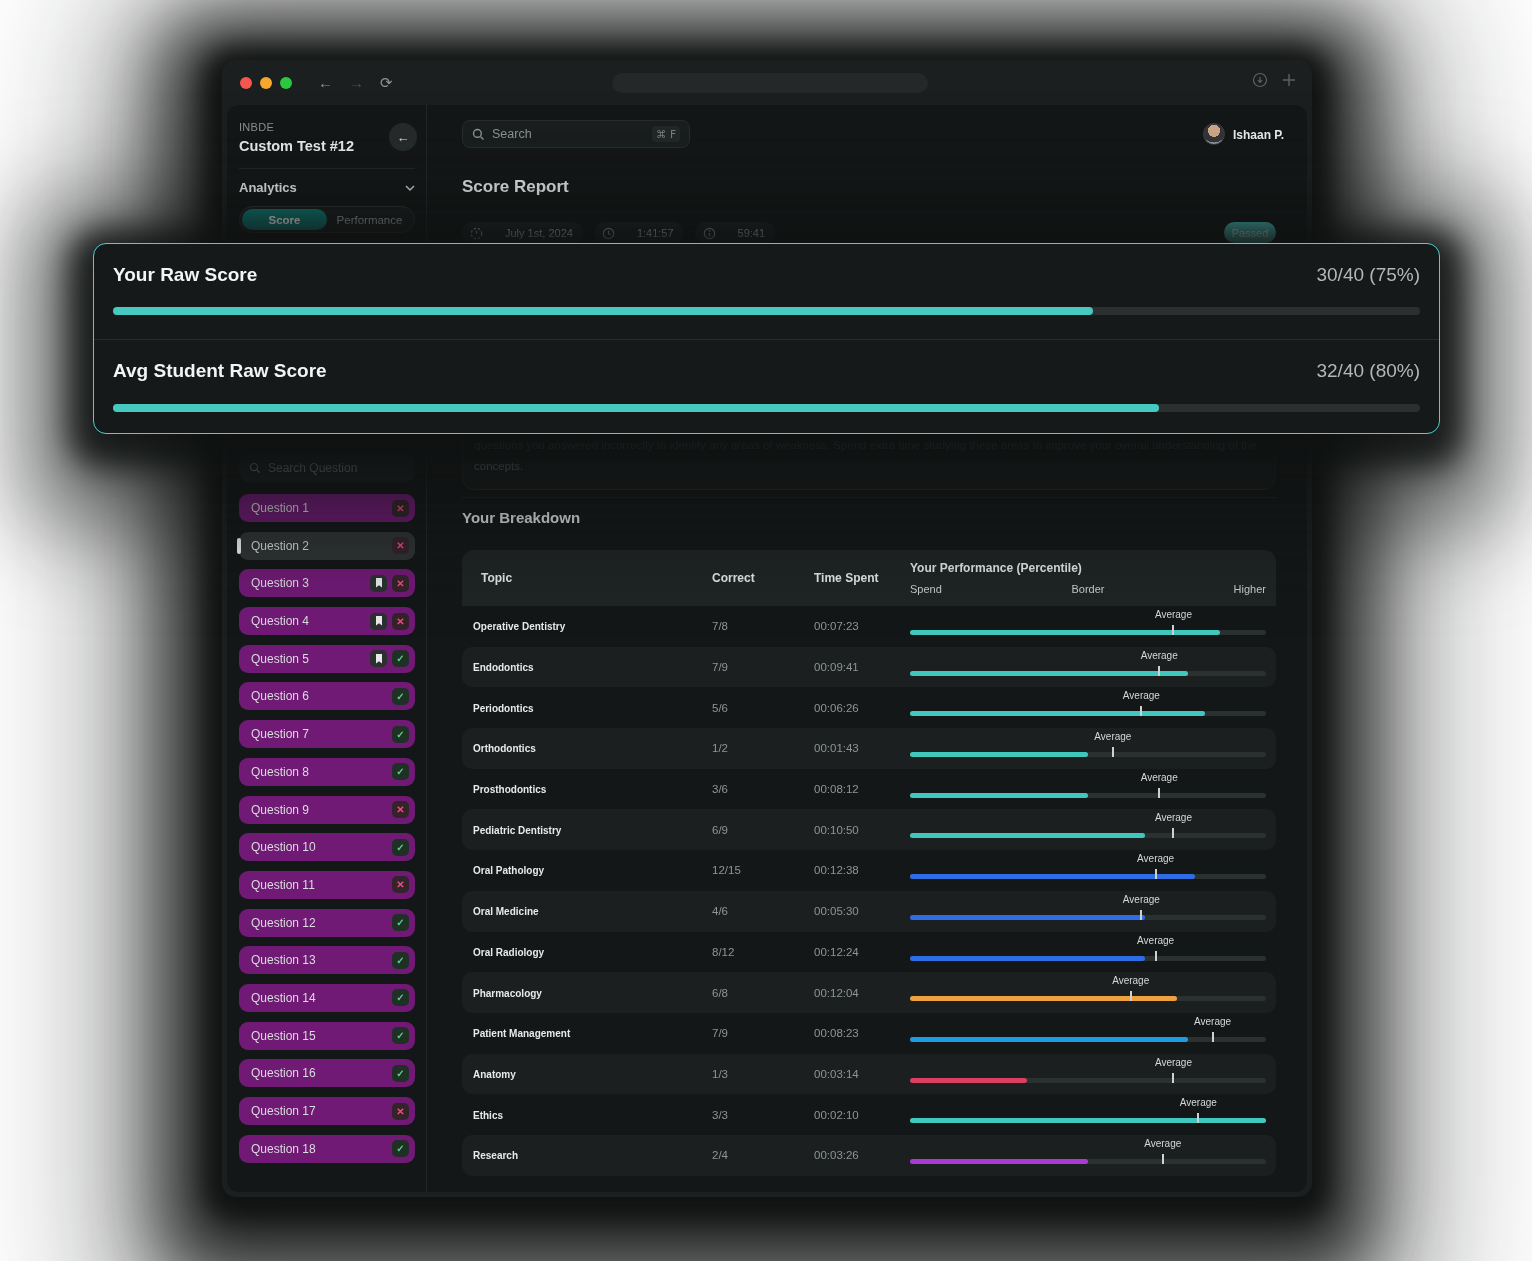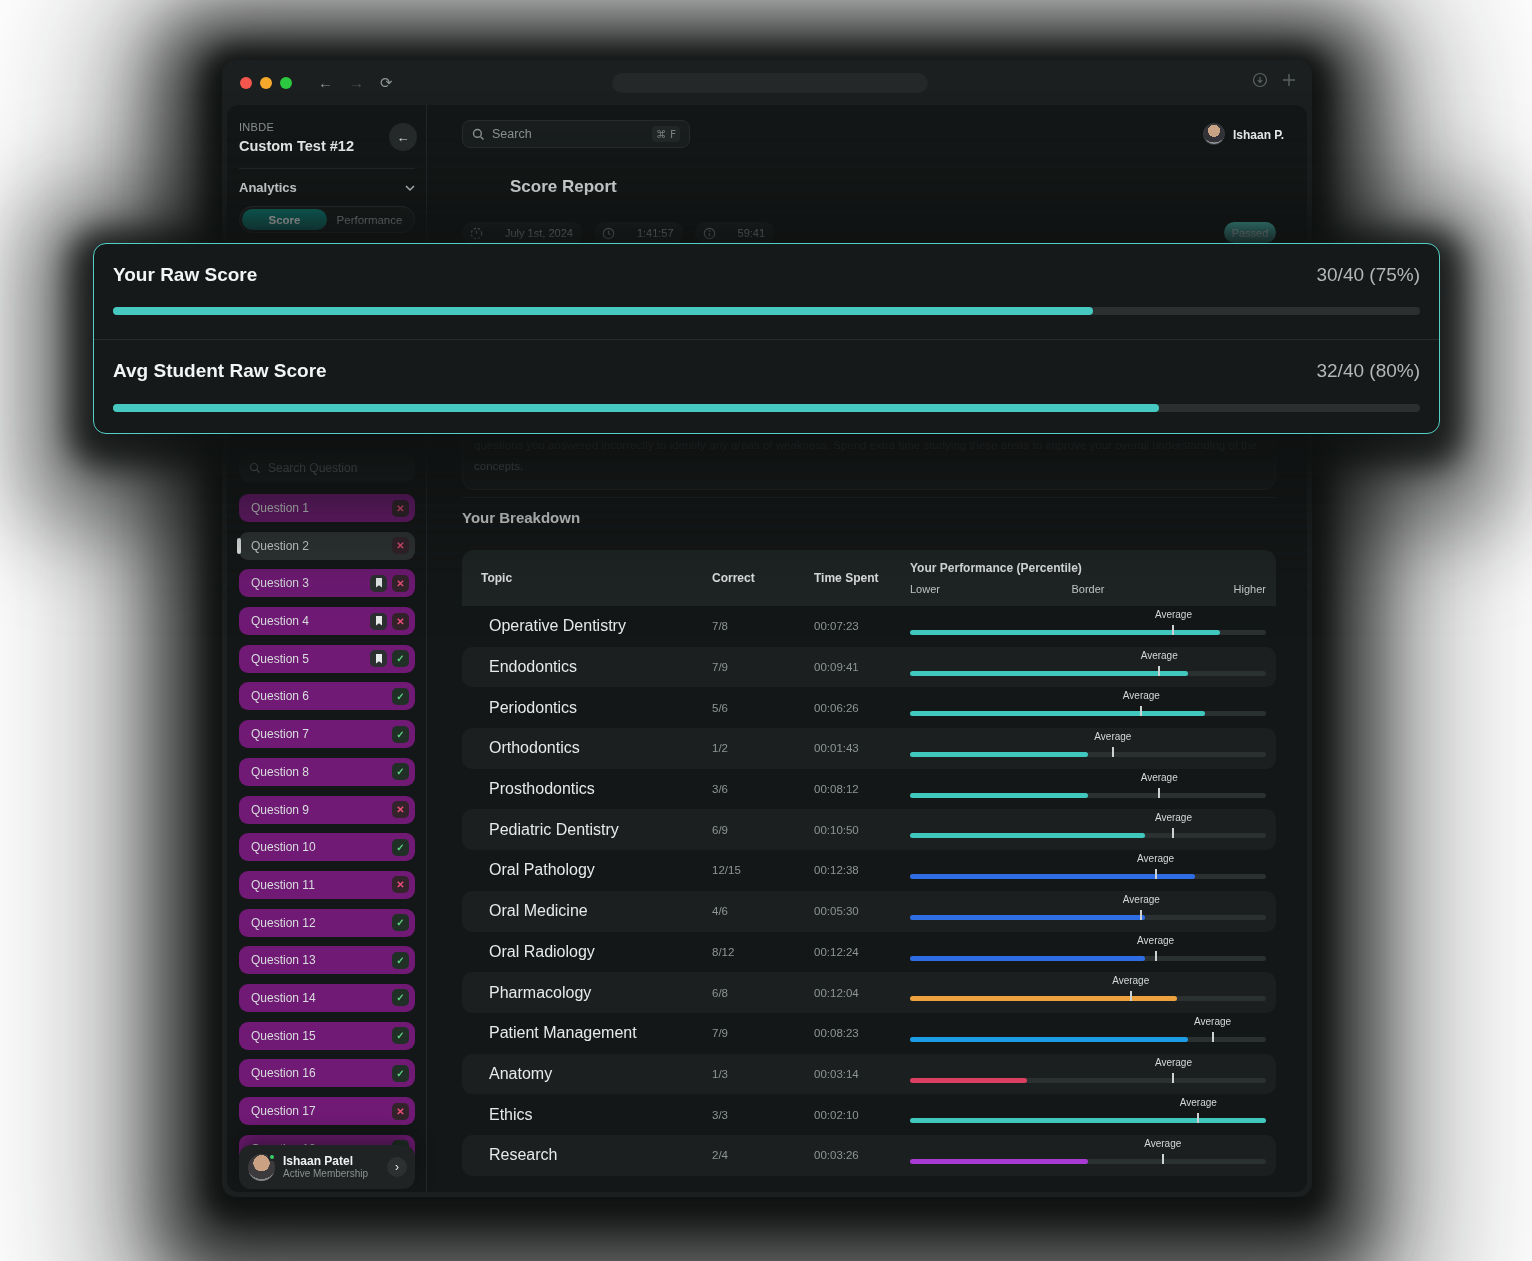--- a/index.html
+++ b/index.html
@@ -55,21 +55,21 @@
   .pc-sub { font-size:10px; color:#8b9191; line-height:12px; }
   .pc-chevron { margin-left:auto; width:20px; height:20px; border-radius:50%; background:#2c3030; color:#e6e8e8; display:flex; align-items:center; justify-content:center; font-size:12px; }
 
   
   .main { position:absolute; left:201px; top:0; width:879px; height:100%; }
   .search-bar { position:absolute; left:34px; top:15px; width:228px; height:28px; border:1px solid #282c2c; background:#1a1e1e; border-radius:8px; display:flex; align-items:center; gap:7px; padding:0 9px; color:#8f9595; font-size:12.5px; }
   .kbd { margin-left:auto; font-size:10.5px; color:#7d8383; background:#232828; border-radius:4px; padding:2px 4px; font-family:"DejaVu Sans","Liberation Sans",sans-serif; }
   .top-avatar { position:absolute; left:775px; top:18px; width:22px; height:22px; border-radius:50%; background:radial-gradient(circle at 50% 34%, #cfa989 0 36%, #35343a 37% 70%, #9a9ba0 71%); border:1px solid #3a3f3f; }
   .top-user { position:absolute; left:805px; top:23px; font-size:12px; font-weight:bold; color:#eef0f0; }
 
-  .report-title { position:absolute; left:34px; top:72px; font-size:17px; font-weight:bold; color:#f0f2f2;margin-left:48px; }
+  .report-title { position:absolute; left:34px; top:72px; font-size:17px; font-weight:bold; color:#f0f2f2; }
   .badge-row { position:absolute; left:34px; top:117px; display:flex; gap:11px; }
   .meta-badge { height:22px; border-radius:11px; background:#1f2323; display:flex; align-items:center; gap:22px; padding:0 10px 0 8px; font-size:11px; color:#ced3d3; }
   .meta-badge svg { display:block; }
   .passed-badge { position:absolute; left:796px; top:117px; width:52px; height:21px; border-radius:11px; background:#4cc6bd; color:rgba(255,255,255,.95); font-size:11px; display:flex; align-items:center; justify-content:center; }
 
   .note-card { position:absolute; left:34px; top:300px; width:814px; height:85px; background:#1a1d1d; border:1px solid #242828; border-radius:12px; padding:29px 14px 0 11px; overflow:hidden; }
   .note-text { font-size:11.5px; line-height:20.5px; color:#868c8c; }
   .main-div { position:absolute; left:34px; top:392px; width:814px; height:1px; background:#202525; }
   .breakdown-title { position:absolute; left:34px; top:404px; font-size:15px; font-weight:bold; color:#eef0f0; }
 
@@ -79,21 +79,21 @@
   .th-correct { position:absolute; left:250px; top:21px; }
   .th-time { position:absolute; left:352px; top:21px; }
   .th-perf { position:absolute; left:448px; top:11px; }
   .th-sub { position:absolute; left:448px; top:33px; width:356px; font-size:11px; color:#c7cccc; font-weight:normal; }
   .th-lower { position:absolute; left:0; }
   .th-border { position:absolute; left:0; width:100%; text-align:center; }
   .th-higher { position:absolute; right:0; }
 
   .t-row { position:relative; height:40.7px; }
   .t-row.alt { background:#1b1f1f; border-radius:10px; }
-  .td-topic { position:absolute; left:27px; top:50%; transform:translateY(-50%); font-size:16px; font-weight:normal; color:#e8eaea; }
+  .td-topic { position:absolute; left:11px; top:50%; transform:translateY(-50%); font-size:10px; font-weight:bold; color:#e8eaea; }
   .td-correct { position:absolute; left:250px; top:50%; transform:translateY(-50%); font-size:11.5px; color:#8f9595; }
   .td-time { position:absolute; left:352px; top:50%; transform:translateY(-50%); font-size:11.5px; color:#8f9595; }
   .perf { position:absolute; left:448px; top:0; width:356px; height:100%; }
   .perf-track { position:absolute; left:0; top:24px; width:356px; height:5px; border-radius:3px; background:#2b3030; }
   .perf-fill { position:absolute; left:0; top:24px; height:5px; border-radius:3px; }
   .perf-tick { position:absolute; top:19px; width:2px; height:10px; background:#ccd1d1; }
   .perf-avg { position:absolute; top:3px; transform:translateX(-50%); font-size:10px; color:#d4d8d8; white-space:nowrap; }
 
   
   .score-overlay {
@@ -287,32 +287,20 @@
               </div>
             </div>
             <div class="q-item">
               <span class="q-label">Question 18</span>
               <div class="q-badges">
                 <span class="q-badge check">✓</span>
               </div>
             </div>
           </div>
 
-        <div class="profile-card">
-          <div class="pc-avatar">
-              <div class="pc-dot"></div>
-            </div>
-          <div>
-            <div class="pc-name">Ishaan Patel</div>
-            <div class="pc-sub">Active Membership</div>
-          </div>
-          <div class="pc-chevron">
-              <span>›</span>
-            </div>
-        </div>
       </div>
 
       <div class="main">
         <div class="search-bar">
           <svg width="13" height="13" viewBox="0 0 12 12">
               <circle cx="5" cy="5" r="3.6" fill="none" stroke="#8f9595" stroke-width="1.3"></circle>
               <path d="M8 8l2.6 2.6" stroke="#8f9595" stroke-width="1.3"></path>
             </svg>
           <span>Search</span>
           <span class="kbd">⌘ F</span>
@@ -359,21 +347,21 @@
         <div class="main-div"></div>
         <div class="breakdown-title">Your Breakdown</div>
 
         <div class="table">
           <div class="t-header">
             <div class="th-topic">Topic</div>
             <div class="th-correct">Correct</div>
             <div class="th-time">Time Spent</div>
             <div class="th-perf">Your Performance (Percentile)</div>
             <div class="th-sub">
-              <span class="th-lower">Lower</span>
+              <span class="th-lower">Spend</span>
               <span class="th-border">Border</span>
               <span class="th-higher">Higher</span>
             </div>
           </div>
           <div id="t-body">
               <div class="t-row">
                 <div class="td-topic">Operative Dentistry</div>
                 <div class="td-correct">7/8</div>
                 <div class="td-time">00:07:23</div>
                 <div class="perf">

